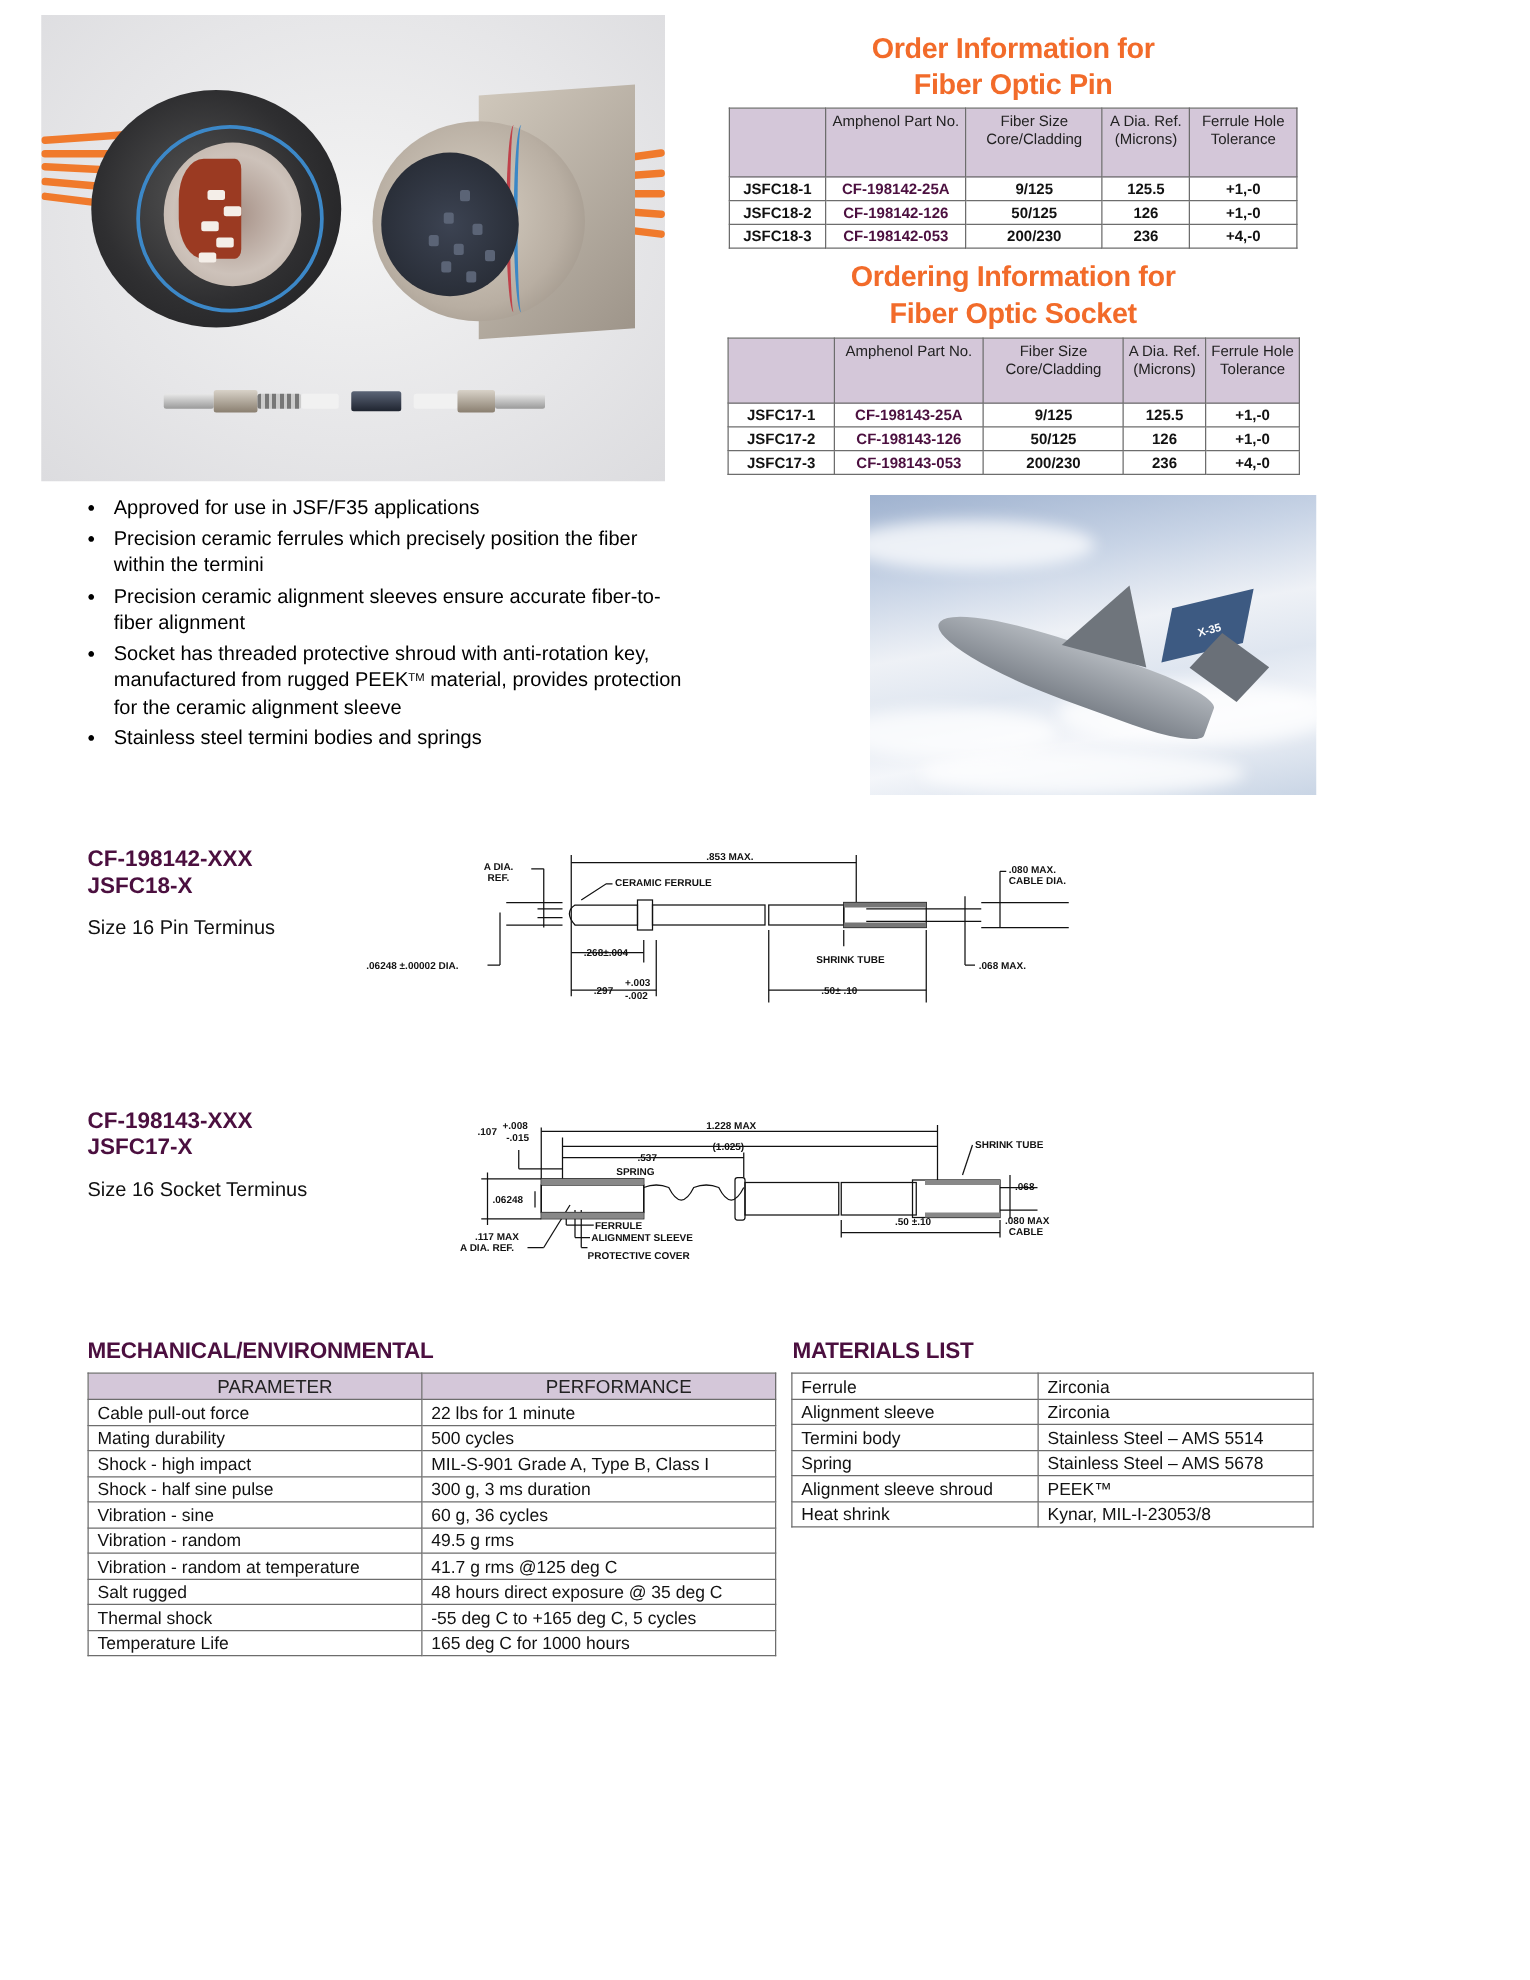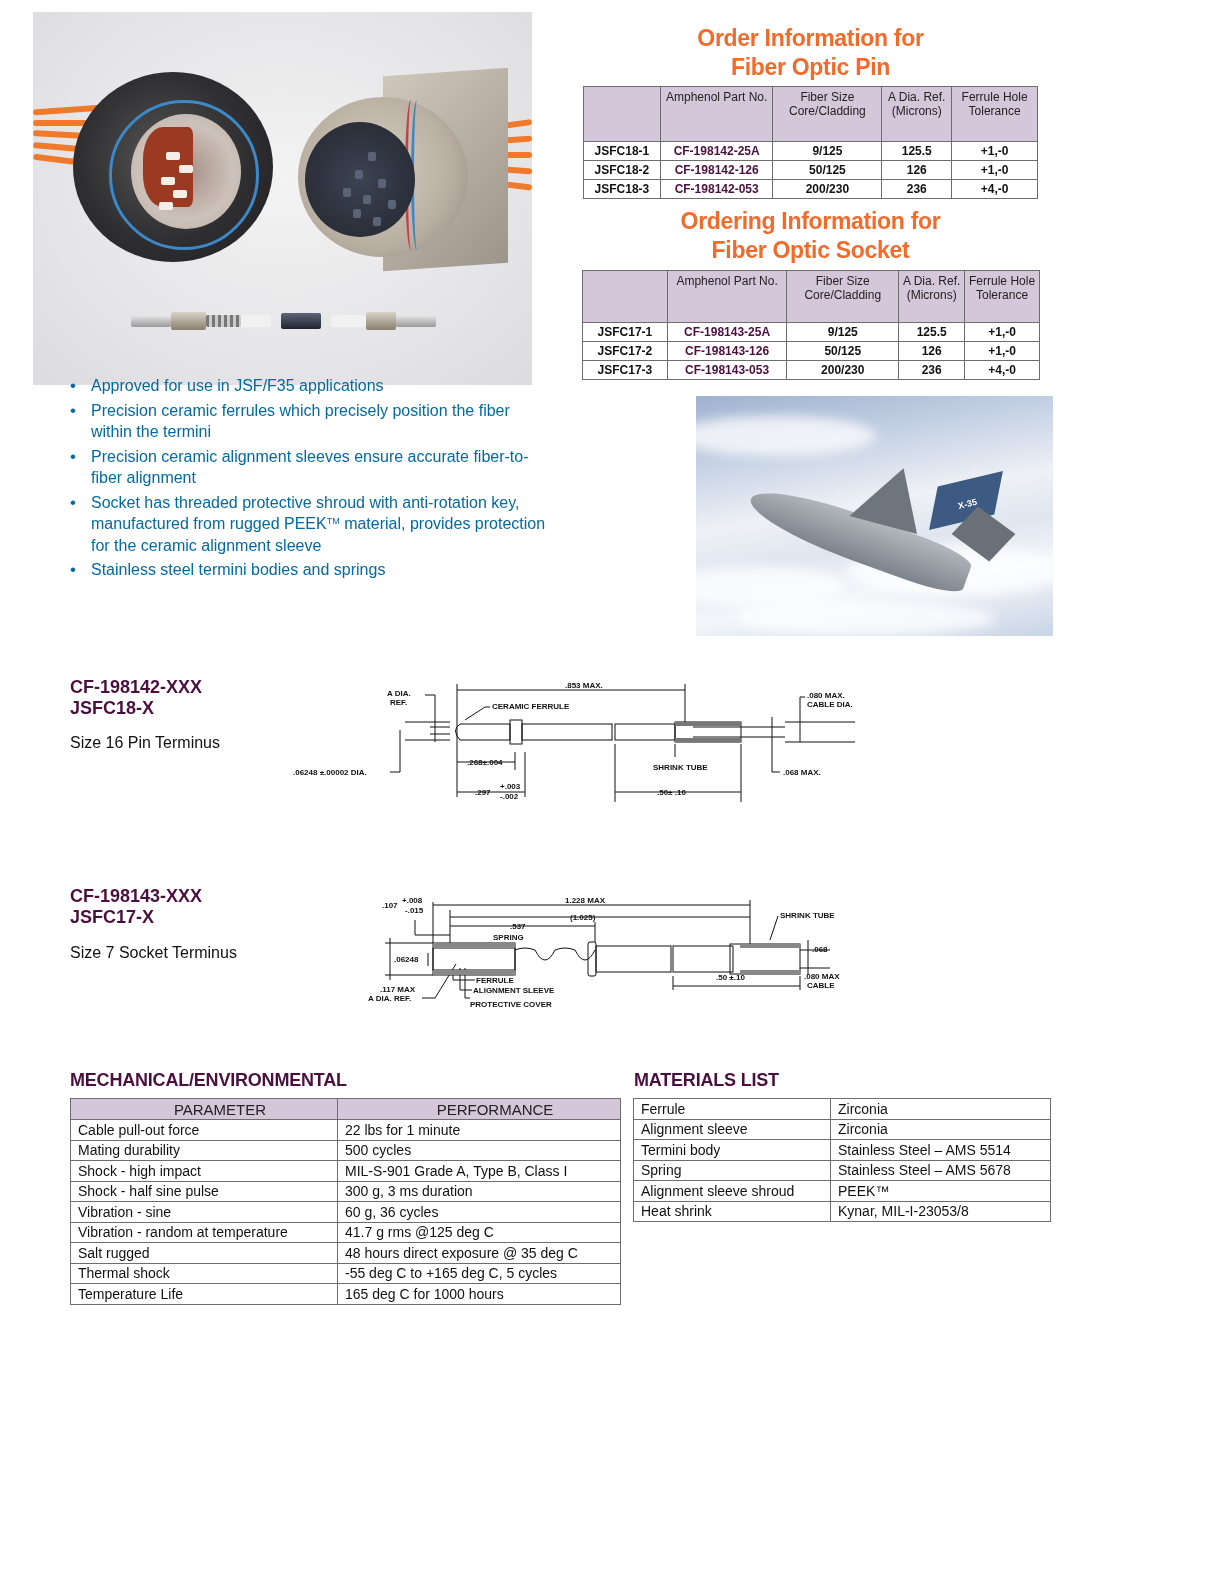--- a/index.html
+++ b/index.html
@@ -55,21 +55,21 @@
 
   table.order { position: absolute; border-collapse: collapse; font-size: 12px; }
   table.order th, table.order td { border: 1.5px solid #6d6d6d; text-align: center; }
   table.order th { background: #d4c7d9; font-weight: normal; color: #222; vertical-align: top; padding-top: 3px; line-height: 14px; text-align: center; }
   table.order td { font-weight: bold; height: 19px; line-height: 15px; color: #111; font-size: 12px; }
   table.order td.pn { color: #4b0f3f; }
   .order-pin { left: 583px; top: 86px; width: 455px; }
   .order-socket { left: 582px; top: 270px; width: 458px; }
 
   
-  .bullets { left: 70px; top: 375px; width: 480px; list-style: none; font-size: 16px; line-height: 21.5px; color: #0369a1; }
+  .bullets { left: 70px; top: 396px; width: 480px; list-style: none; font-size: 16px; line-height: 21.5px; color: #000000; }
   .bullets li { position: relative; padding-left: 21px; margin-bottom: 3px; }
   .bullets li::before { content: "\2022"; position: absolute; left: 0; top: 0; font-size: 17px; }
   .bullets sup { font-size: 9px; vertical-align: top; position: relative; top: -2px; }
 
   
   .term-pn { font-weight: bold; font-size: 18px; line-height: 21px; color: #4b0f3f; }
   .term-desc { font-size: 16px; color: #111; }
   .term1-pn { left: 70px; top: 677px; }
   .term1-desc { left: 70px; top: 734px; }
   .term2-pn { left: 70px; top: 886px; }
@@ -310,21 +310,21 @@
   <text x="372" y="123">.50± .10</text>
   <text x="522" y="26">.080 MAX.</text>
   <text x="522" y="35">CABLE DIA.</text>
   <text x="498" y="103">.068 MAX.</text>
 </svg>
 
 <div class="abs term-pn term2-pn">
   <div>CF-198143-XXX</div>
   <div>JSFC17-X</div>
 </div>
-<div class="abs term-desc term2-desc">Size 7 Socket Terminus</div>
+<div class="abs term-desc term2-desc">Size 16 Socket Terminus</div>
 
 <svg class="drawing" style="left:360px;top:880px" width="490" height="135" viewBox="0 0 490 135">
   <g stroke="#111" stroke-width="1" fill="none">
     <rect x="73" y="63" width="82" height="32"></rect>
     <rect x="73" y="68" width="82" height="22"></rect>
     <path d="M155 70 Q165 66 175 70 Q185 90 195 70 Q205 66 215 70 Q225 90 235 70"></path>
     <rect x="228" y="62" width="8" height="34" rx="2"></rect>
     <rect x="236" y="66" width="75" height="26"></rect>
     <rect x="313" y="66" width="60" height="26"></rect>
     <rect x="370" y="64" width="70" height="30"></rect>
@@ -408,20 +408,24 @@
       </tr>
   <tr>
         <td>Shock - half sine pulse</td>
         <td>300 g, 3 ms duration</td>
       </tr>
   <tr>
         <td>Vibration - sine</td>
         <td>60 g, 36 cycles</td>
       </tr>
   <tr>
+        <td>Vibration - random</td>
+        <td>49.5 g rms</td>
+      </tr>
+  <tr>
         <td>Vibration - random at temperature</td>
         <td>41.7 g rms @125 deg C</td>
       </tr>
   <tr>
         <td>Salt rugged</td>
         <td>48 hours direct exposure @ 35 deg C</td>
       </tr>
   <tr>
         <td>Thermal shock</td>
         <td>-55 deg C to +165 deg C, 5 cycles</td>

